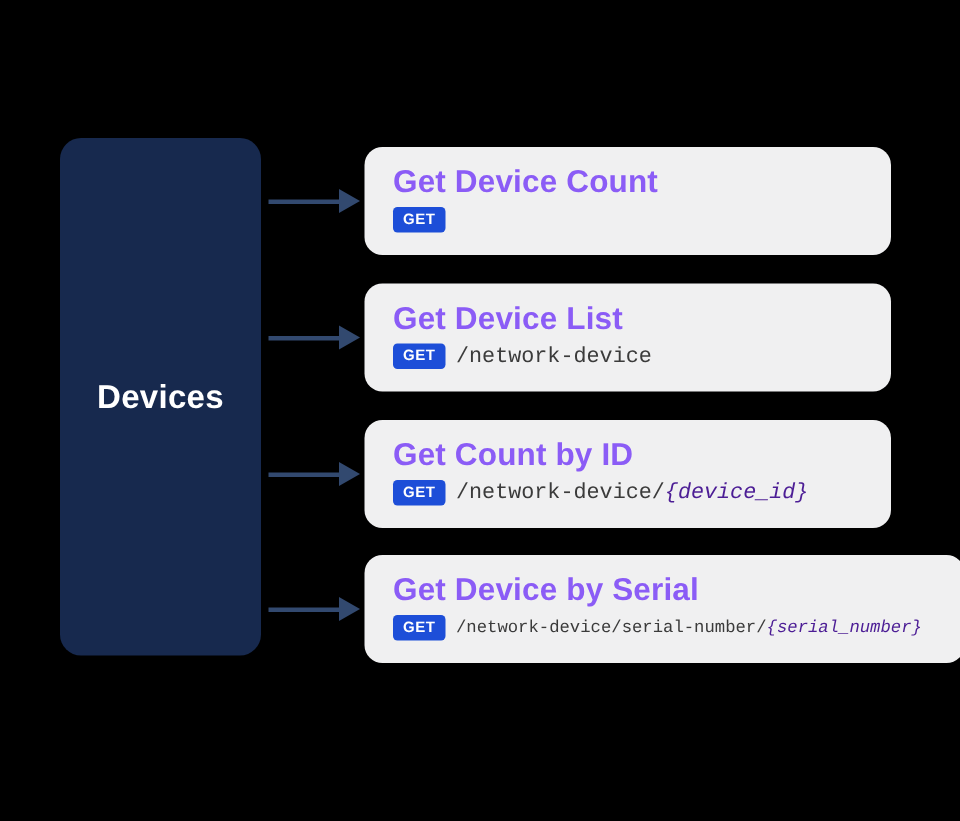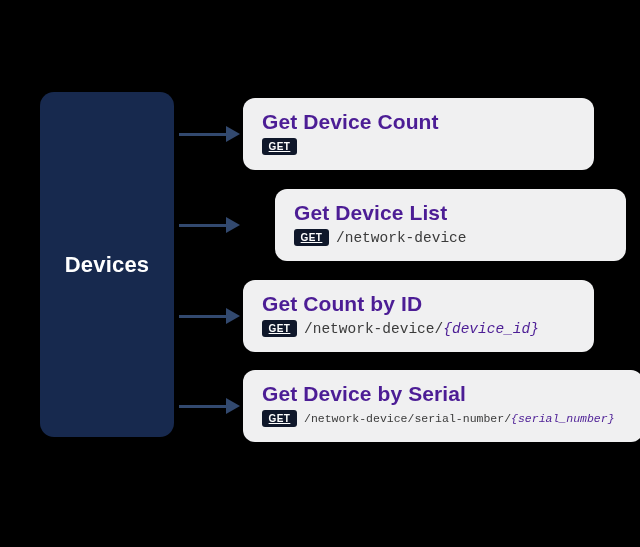--- a/index.html
+++ b/index.html
@@ -71,52 +71,51 @@
     position: absolute;
     left: 243px;
     width: 351px;
     height: 72px;
     background: #F0F0F1;
     border-radius: 12px;
     box-sizing: border-box;
     padding: 12px 0 0 19px;
   }
   .card-1 { top: 98px; }
-  .card-2 { top: 189px; margin-left: 32px; }
+  .card-2 { top: 189px; }
   .card-3 { top: 280px; }
   .card-4 { top: 370px; width: 400px; }
 
   .card-title {
-    color: #4c1d95;
+    color: #8b5cf6;
     font-size: 21px;
     font-weight: bold;
     line-height: 1.1;
     letter-spacing: 0.1px;
     white-space: nowrap;
   }
   .method-row {
     display: flex;
     align-items: center;
     margin-top: 5px;
     gap: 7px;
   }
   .badge {
-    background: #0f172a;
+    background: #1d4ed8;
     color: #FFFFFF;
     font-size: 10px;
     font-weight: bold;
     letter-spacing: 0.4px;
     width: 35px;
     height: 17px;
     border-radius: 3px;
     display: flex;
     align-items: center;
     justify-content: center;
     flex: 0 0 auto;
-    text-decoration: underline;
   }
   .path {
     font-family: "Liberation Mono", monospace;
     font-size: 14.5px;
     color: #3B3B3B;
     white-space: nowrap;
   }
   .card-4 .path { font-size: 11.5px; text-align: right; }
   .param {
     color: #4c1d95;

